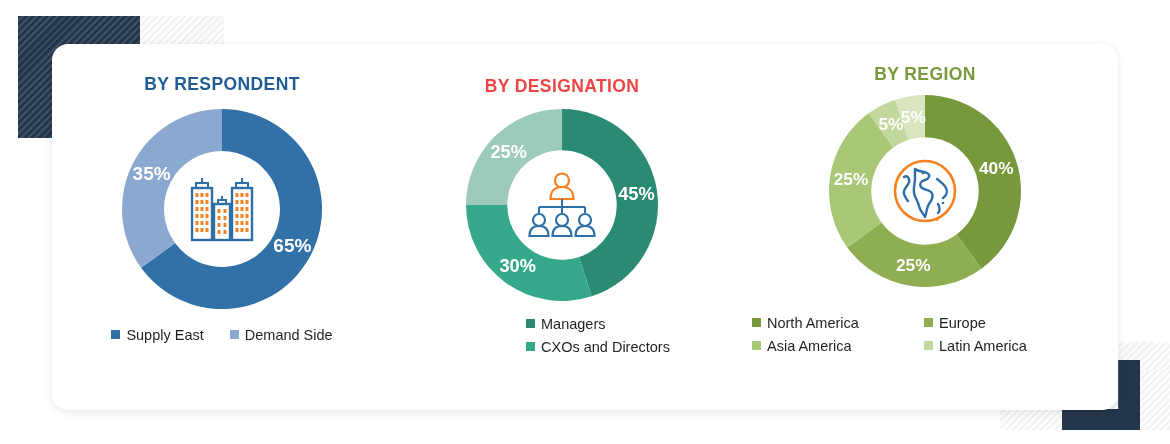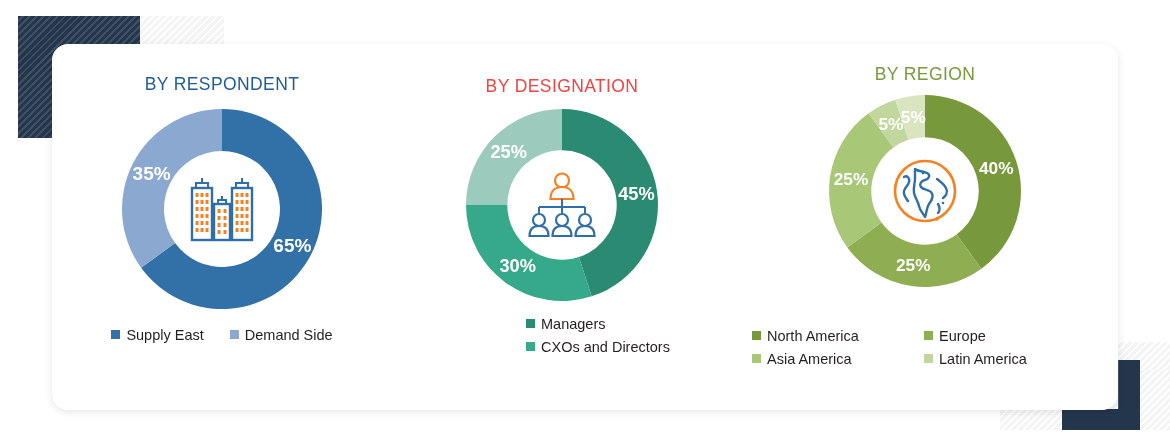--- a/index.html
+++ b/index.html
@@ -54,21 +54,21 @@
   .panel {
     position: relative;
     height: 100%;
   }
   .panel-respondent  { width: 340px; }
   .panel-designation { width: 340px; }
   .panel-region      { width: 386px; }
 
   .panel-title {
     text-align: center;
-    font-weight: normal;
+    font-weight: bold;
     font-size: 17.5px;
     letter-spacing: 0.4px;
   }
   .title-respondent  { color: #1f5c96; margin-top: 30px; }
   .title-designation { color: #ef4444; margin-top: 32px; }
   .title-region      { color: #78993c; margin-top: 20px; }
 
   
   .donut-wrap {
     position: relative;
@@ -111,21 +111,21 @@
 
   
   .legend-respondent { top: 283px; justify-content: center; }
   .legend-respondent .legend-row { justify-content: center; gap: 26px; }
 
   
   .legend-designation { top: 272px; padding-left: 134px; }
   .legend-designation .legend-item { margin-bottom: 7px; }
 
   
-  .legend-region { top: 284px; padding-left: 20px; }
+  .legend-region { top: 271px; padding-left: 20px; }
   .legend-region .legend-grid {
     display: grid;
     grid-template-columns: 172px auto;
     row-gap: 7px;
   }
 </style>
 </head>
 <body>
 
 <div id="deco-layer">

